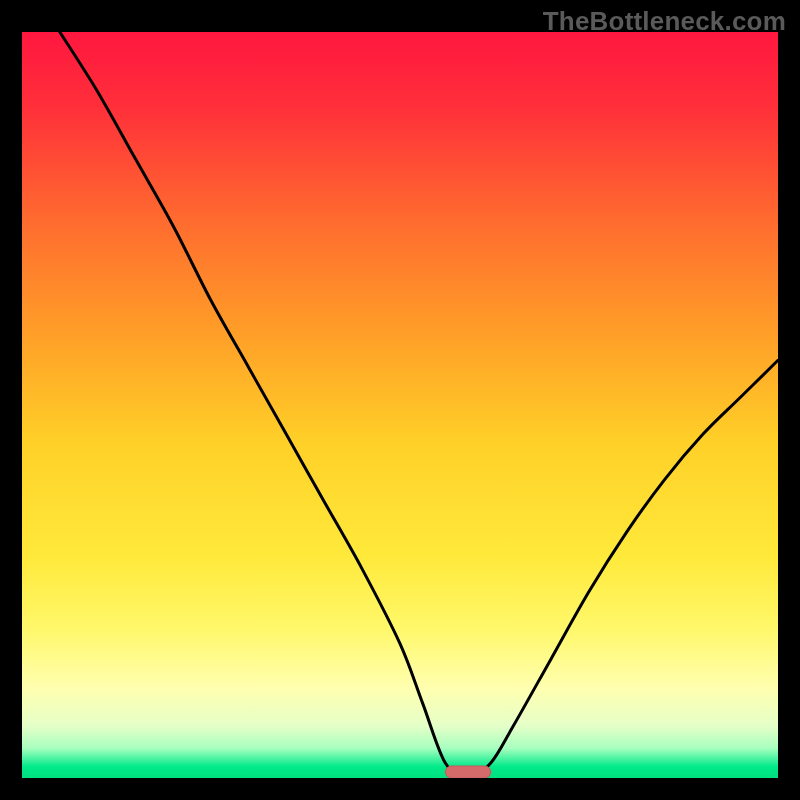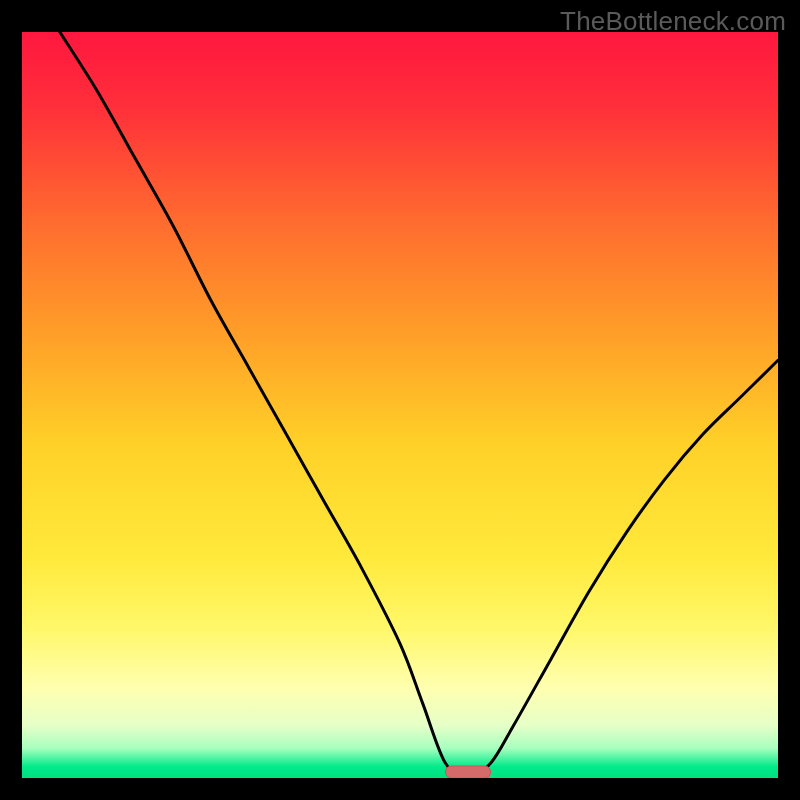--- a/index.html
+++ b/index.html
@@ -18,21 +18,21 @@
     width: 800px;
     height: 800px;
     background: #000000;
   }
   .watermark {
     position: absolute;
     top: 6px;
     right: 14px;
     color: #5a5a5a;
     font-size: 26px;
-    font-weight: 400;
+    font-weight: 700;
     letter-spacing: 0.2px;
     user-select: none;
     margin-left: 43px;
   }
   svg.plot {
     position: absolute;
     left: 22px;
     top: 32px;
     width: 756px;
     height: 746px;

